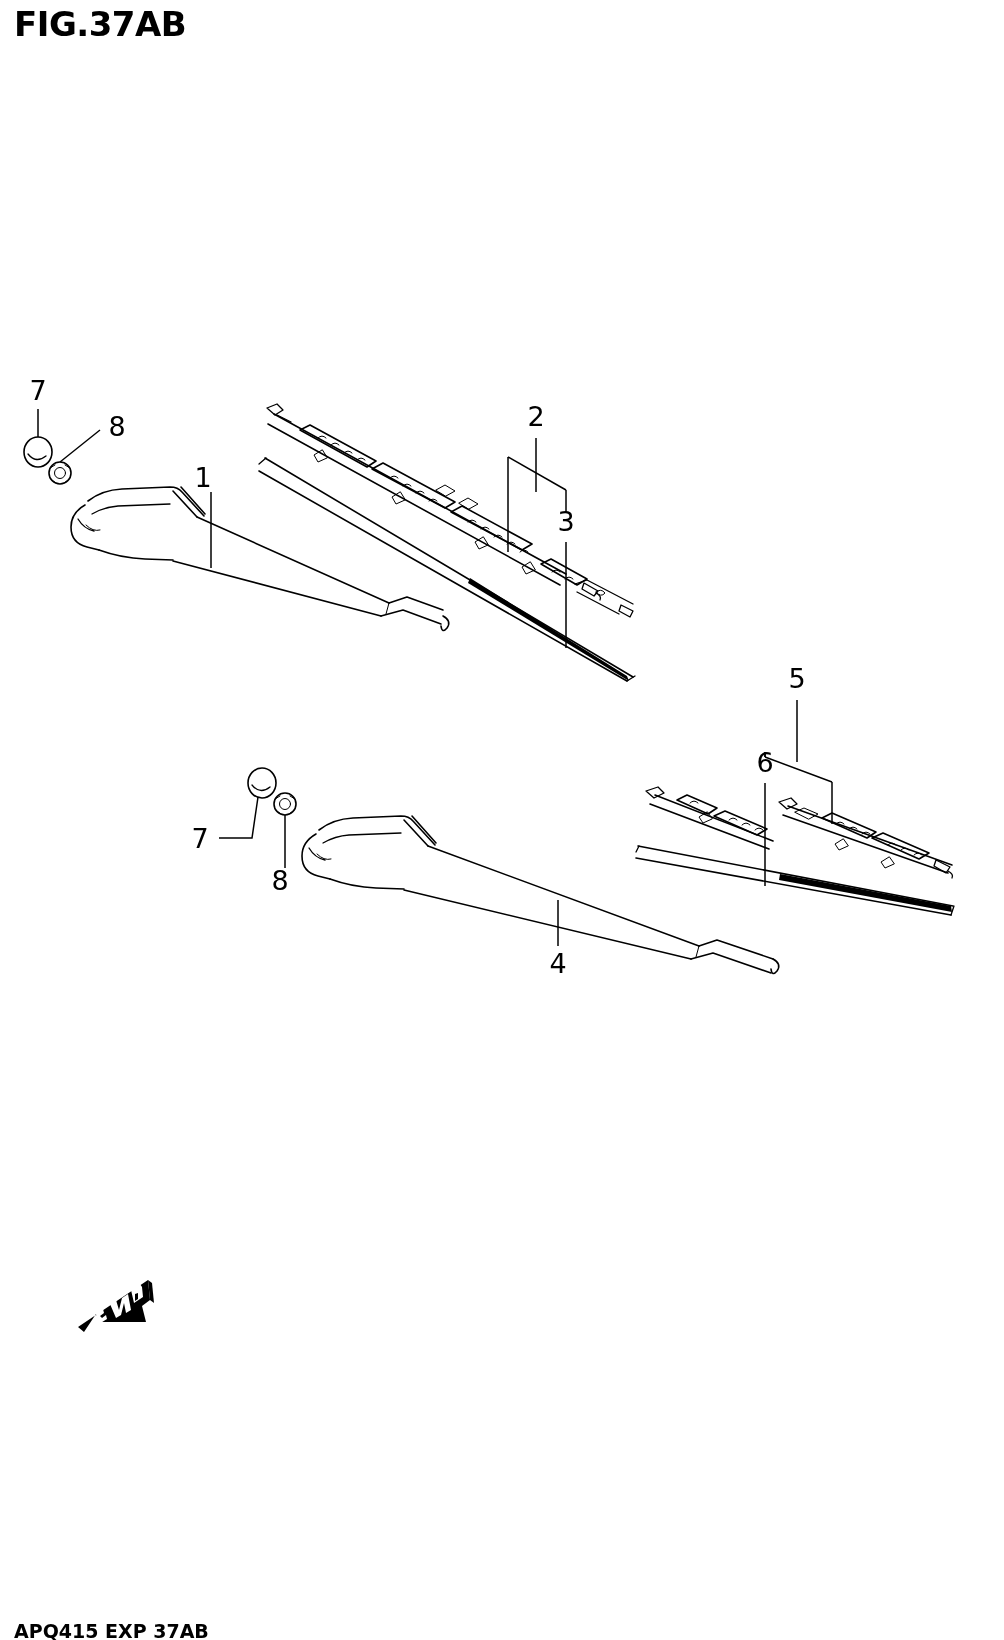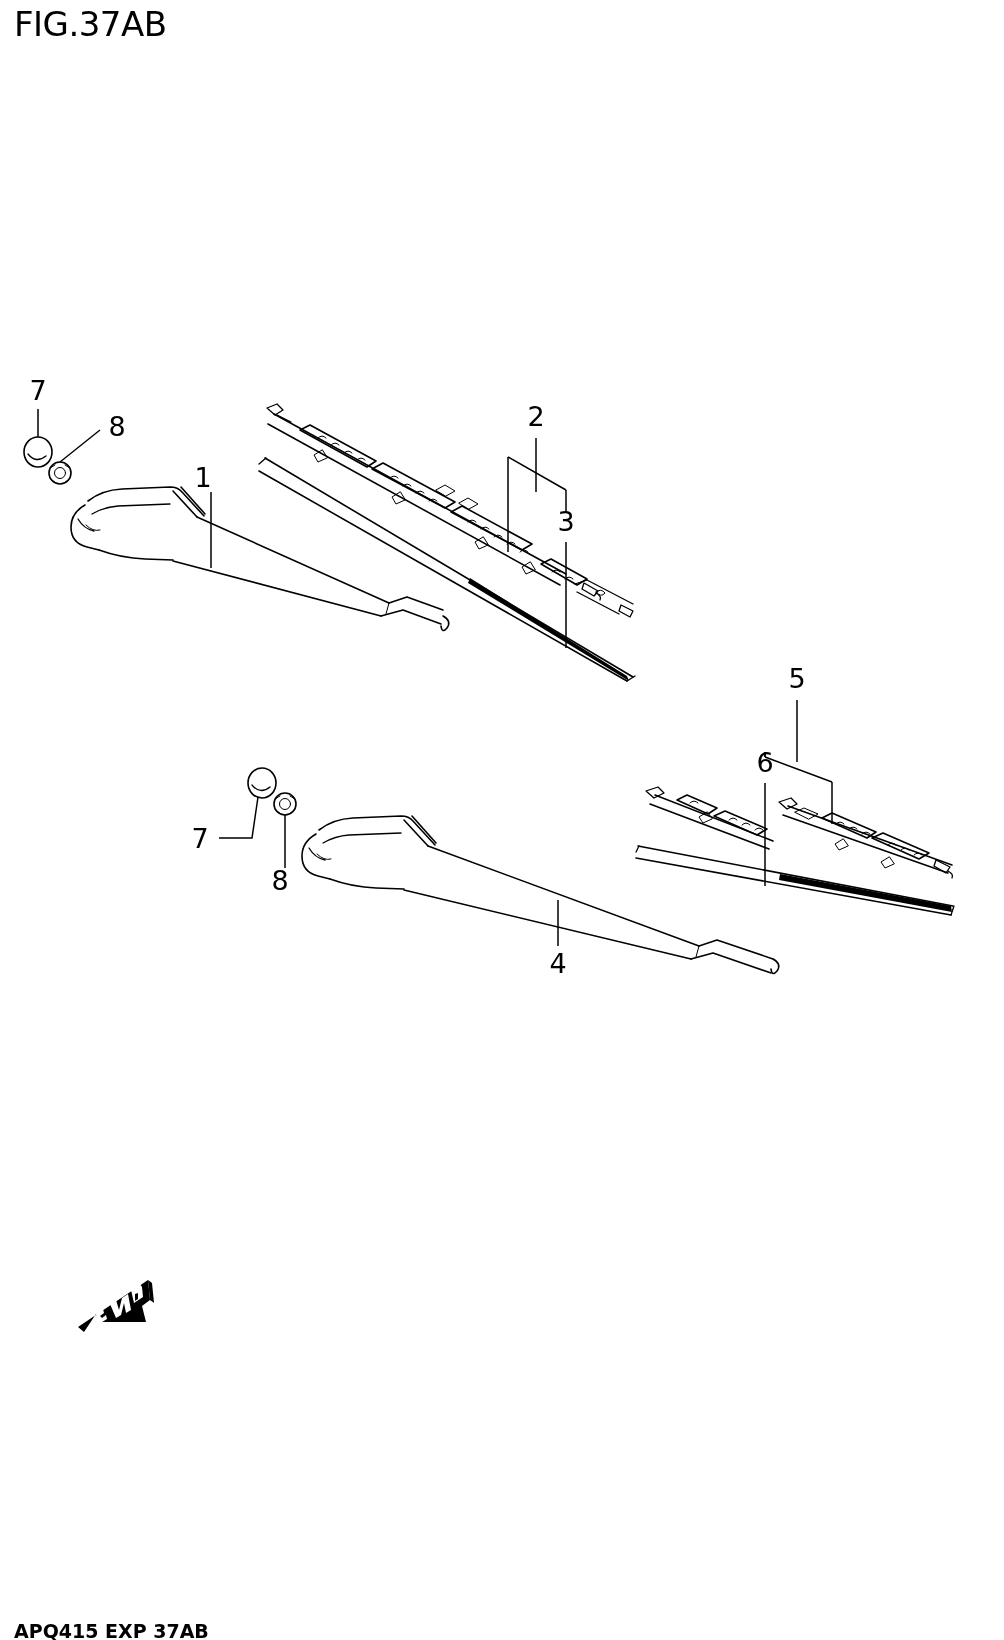--- a/index.html
+++ b/index.html
@@ -19,21 +19,21 @@
     position: absolute;
     left: 0; top: 0;
     width: 1004px;
     height: 1640px;
   }
   .fig-title {
     position: absolute;
     left: 14px;
     top: 6px;
     font-size: 34px;
-    font-weight: 400;
+    font-weight: 700;
     letter-spacing: -0.5px;
     line-height: 1.1;
     white-space: pre;
   }
   .footer {
     position: absolute;
     left: 14px;
     top: 1563px;
     font-size: 19px;
     font-weight: 700;

